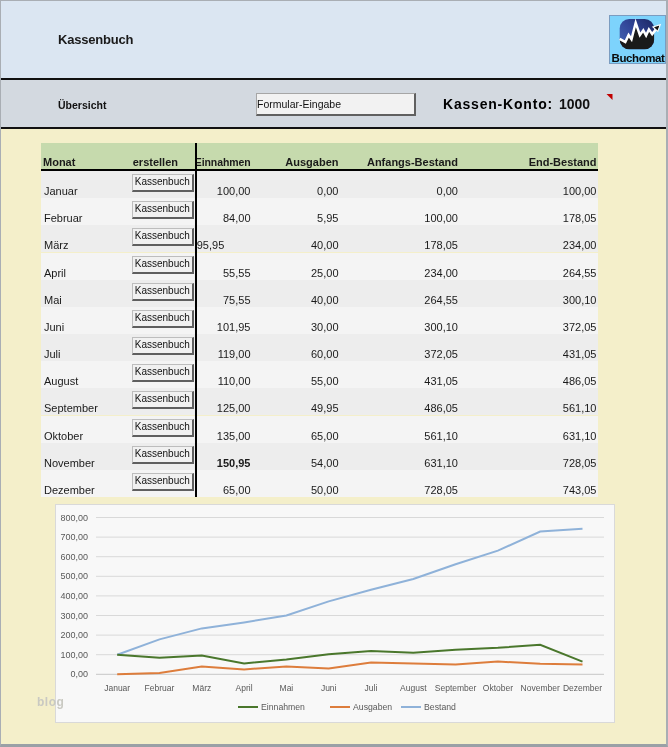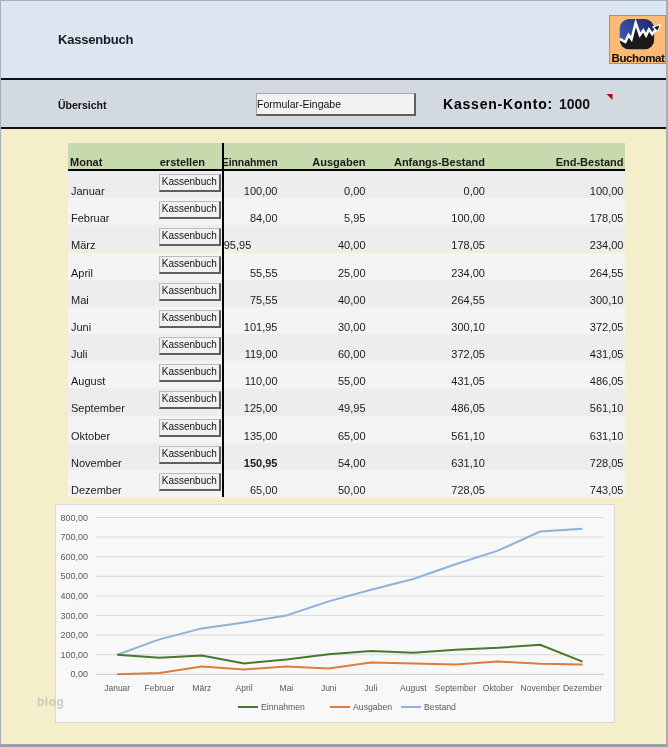--- a/index.html
+++ b/index.html
@@ -11,24 +11,24 @@
 #sep1{position:absolute;left:1px;top:78px;width:665px;height:2px;background:#111;}
 #band2{position:absolute;left:1px;top:80px;width:665px;height:47px;background:#d3d9e0;}
 #sep2{position:absolute;left:1px;top:127px;width:665px;height:2px;background:#111;}
 #title{position:absolute;left:58px;top:32px;font-size:13px;font-weight:bold;color:#1a1a1a;letter-spacing:-0.2px;}
 #uebersicht{position:absolute;left:58px;top:99px;font-size:10.5px;font-weight:bold;color:#111;}
 .btn3d{position:absolute;background:#f2f2f2;border:1px solid #a6a6a6;border-right:2px solid #606060;border-bottom:2px solid #606060;box-sizing:border-box;color:#111;}
 #btnFormular{left:256px;top:93px;width:160px;height:23px;font-size:10.5px;line-height:21px;}
 #kassenkonto{position:absolute;left:443px;top:96px;font-size:14px;font-weight:bold;color:#000000;letter-spacing:0.8px;}
 #konto1000{position:absolute;left:559px;top:96px;font-size:14px;font-weight:bold;color:#111;}
 
-#logobox{position:absolute;left:609px;top:15px;width:57px;height:49px;background:#fdba74;border:1px solid #7b9cc0;box-sizing:border-box;}
+#logobox{position:absolute;left:609px;top:15px;width:57px;height:49px;background:#7dd3fc;border:1px solid #7b9cc0;box-sizing:border-box;}
 #logotext{position:absolute;left:-2px;top:36px;width:60px;text-align:center;font-size:11.5px;font-weight:bold;color:#0a0a0a;letter-spacing:-0.4px;}
 
-#tbl{position:absolute;left:68px;top:143px;width:557px;height:354px;font-size:11px;color:#1a1a1a;}
+#tbl{position:absolute;left:41px;top:143px;width:557px;height:354px;font-size:11px;color:#1a1a1a;}
 #thead{position:absolute;left:0;top:0;width:557px;height:26px;background:#c6daad;border-bottom:2px solid #000;box-sizing:content-box;}
 .hcell{position:absolute;bottom:0px;font-weight:bold;line-height:13px;}
 .row{position:absolute;left:0;width:557px;height:26px;}
 .rA{background:#ededed;}
 .rB{background:#f4f4f4;}
 .mon{position:absolute;left:3px;bottom:0px;line-height:13px;}
 .num{position:absolute;bottom:0px;text-align:right;width:80px;line-height:13px;}
 #vline{position:absolute;left:154px;top:0;width:2px;height:354px;background:#000;}
 .kbtn{position:absolute;left:91px;top:3px;width:61.5px;height:18px;background:#f1f1f1;border:1px solid #bdbdbd;border-right:2px solid #5f5f5f;border-bottom:2px solid #5f5f5f;box-sizing:border-box;font-size:10px;text-align:center;line-height:14px;color:#111;}
 #blog{position:absolute;left:37px;top:695px;font-size:12px;color:#c9c9c2;font-weight:bold;letter-spacing:0.5px;}

